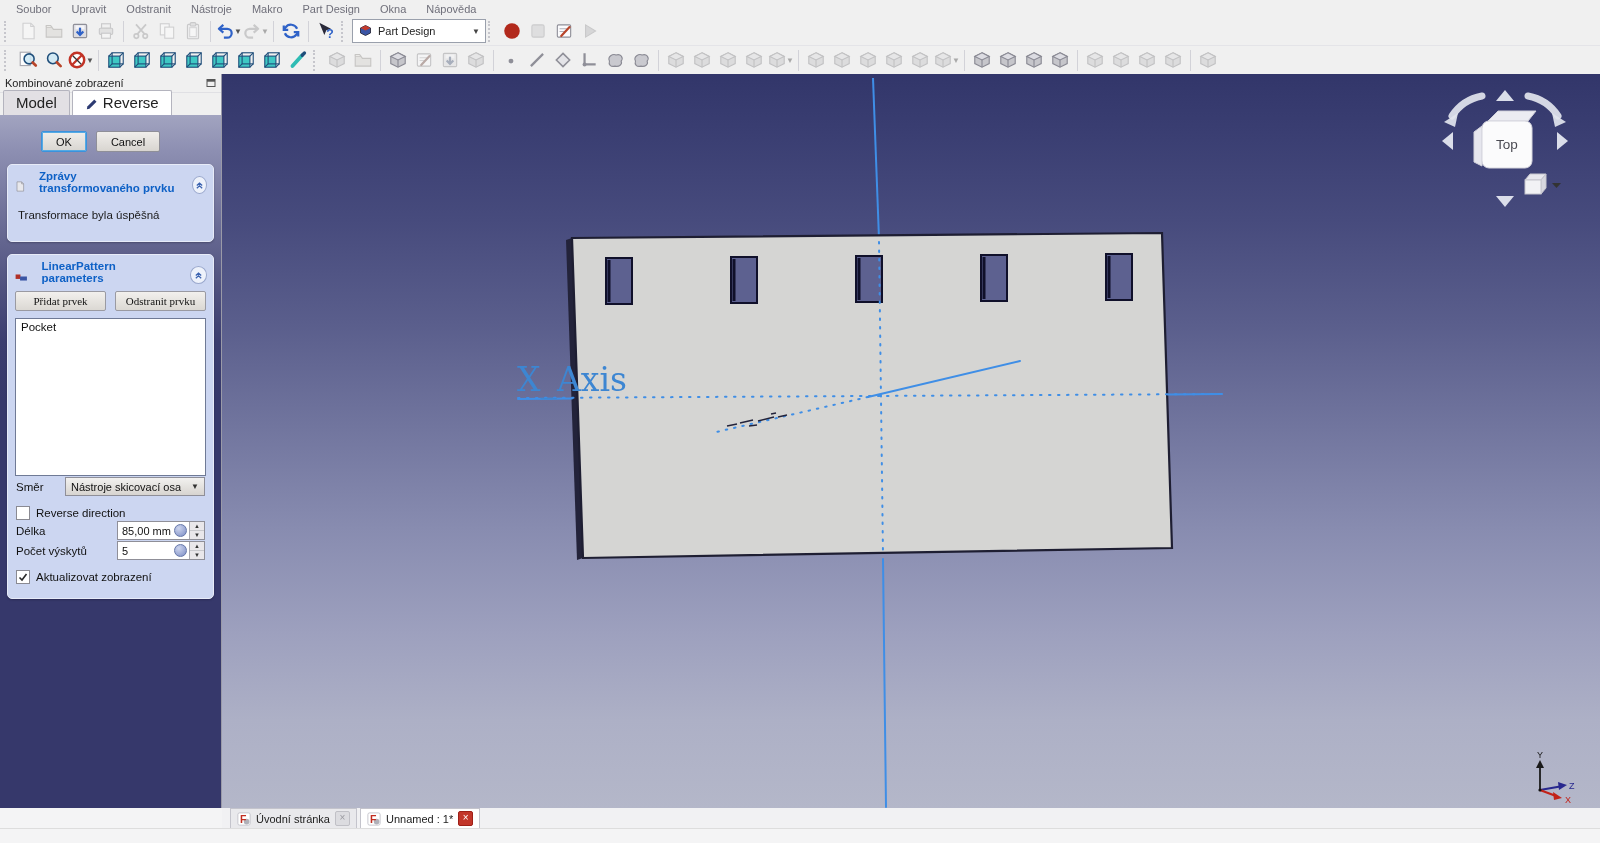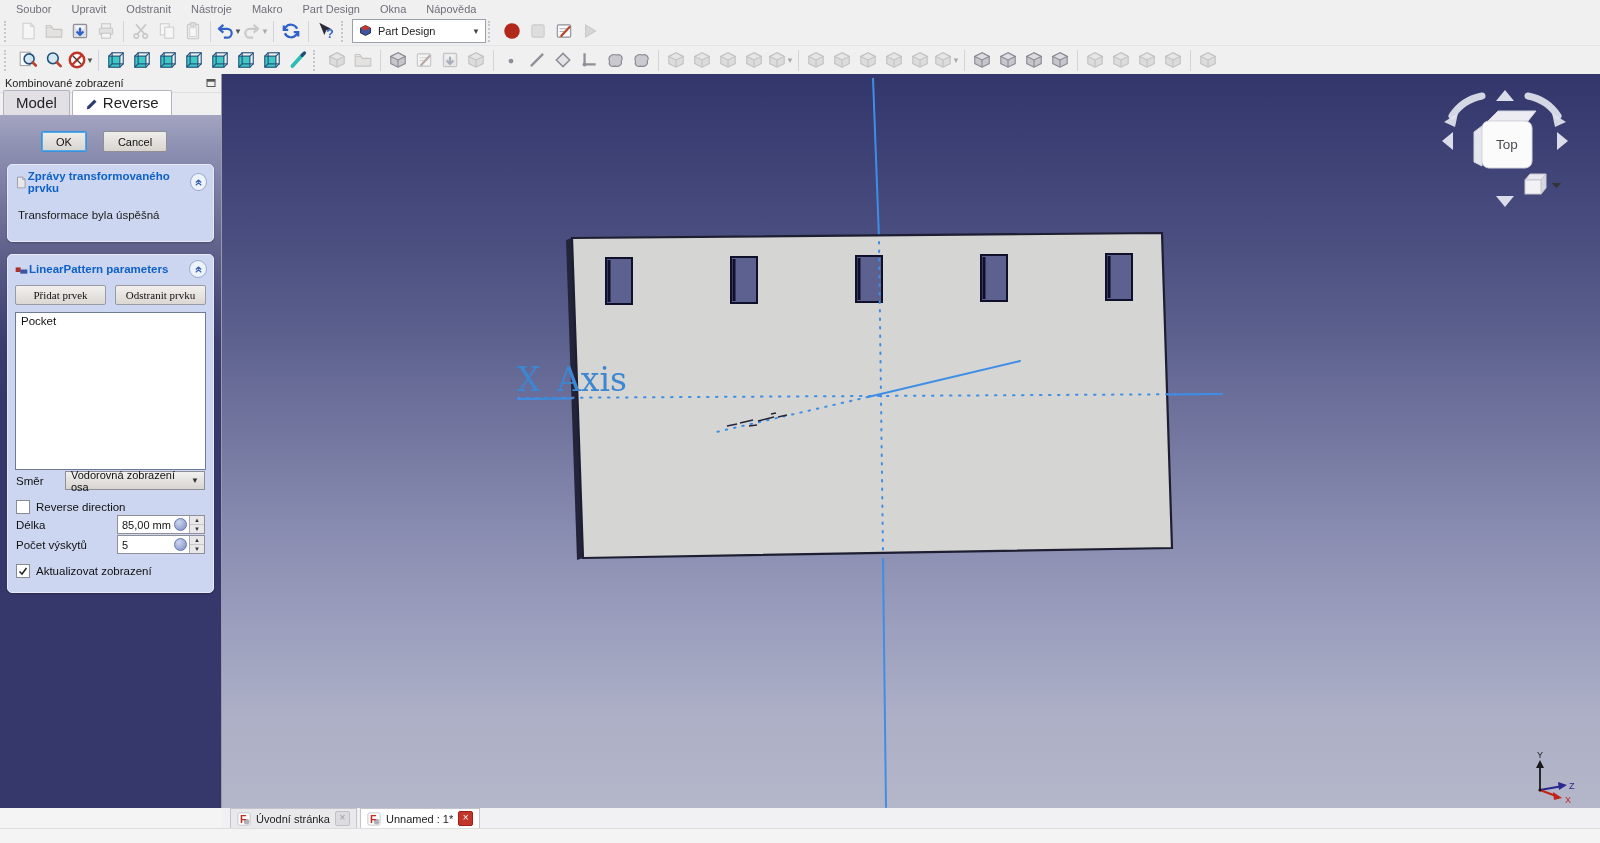--- a/index.html
+++ b/index.html
@@ -23,25 +23,25 @@
   .combo .caret{margin-left:auto;font-size:8px;color:#444}
   
   #sidebar{position:absolute;left:0;top:74px;width:221px;height:751px;background:#fff;border-right:1px solid #9a9aa8}
   .sb-title{height:18px;display:flex;align-items:center;font-size:11px;color:#222;background:#f0f0f0;padding:0 5px;border-bottom:1px solid #e0e0e4}
   .sb-title svg{margin-left:auto;width:10px;height:10px}
   .sb-tabs{height:22px;background:#f0f0f0;display:flex;align-items:flex-end;padding-left:3px;gap:2px}
   .stab{font-size:15px;color:#222;padding:3px 12px 4px;background:#e2e0e4;border:1px solid #b4b4be;border-bottom:none;border-radius:2px 2px 0 0;display:flex;align-items:flex-end;gap:5px}
   .stab.active{background:#fff;position:relative;z-index:2}
   .stab svg{width:13px;height:13px}
   #taskarea{height:711px;background:linear-gradient(180deg,#a2a4c0 0%,#8d8fb2 5%,#6f7199 14%,#50527f 24%,#3b3d6f 32%,#36386b 40%,#36386b 100%);padding-top:16px;box-sizing:border-box}
-  .okrow{display:flex;gap:16px;padding-left:41px}
+  .okrow{display:flex;gap:9px;padding-left:41px}
   .btn{height:21px;font-size:11px;color:#111;background:linear-gradient(#f0eeeb,#d8d5d0);border:1px solid #8f8f98;border-radius:2px;padding:0 14px;font-family:"Liberation Sans",sans-serif}
   .btn.default{border:1px solid #3c92dc;box-shadow:0 0 0 1px #55aae4 inset}
   .tpanel{margin:12px 7px 0;background:#ccd6f1;border-radius:5px;border:1px solid #e7ebf8;font-size:11.5px;box-shadow:0 1px 2px rgba(0,0,20,.25)}
-  .tpanel-h{display:flex;align-items:center;gap:0;padding:5px 6px 3px;color:#0e61c6;font-weight:bold;font-size:11.5px}
+  .tpanel-h{display:flex;align-items:flex-end;gap:13px;padding:5px 6px 3px;color:#0e61c6;font-weight:bold;font-size:11.5px}
   .tpanel-h svg.hicon{width:15px;height:15px}
   .collapse{margin-left:auto;width:16px;height:16px;border-radius:50%;background:#eef2fb;border:1px solid #9aa8cc;display:flex;align-items:center;justify-content:center}
   .collapse svg{width:9px;height:9px}
   .tpanel-b{padding:12px 10px 20px;color:#1a1a1a}
   .prow-buttons{display:flex;gap:9px;padding:4px 7px 7px}
   .sbtn{flex:1;height:20px;font-size:11px;background:linear-gradient(#f2f0ed,#dbd8d3);border:1px solid #9a9aa2;border-radius:2px;color:#111;font-family:Liberation Serif, serif}
   .flist{margin:0 7px;background:#fff;border:1px solid #6f7a96;height:152px;font-size:11.5px;padding:2px 5px;color:#111}
   .frow{display:flex;align-items:center;margin:1px 8px 0;font-size:11.5px;color:#111}
   .frow .lbl{flex:1}
   .fcombo{width:140px;height:19px;background:linear-gradient(#f2f1ef,#d7d4d0);border:1px solid #8f8f98;display:flex;align-items:center;padding:0 5px;box-sizing:border-box;font-size:11px;color:#111}
@@ -558,21 +558,21 @@
       <div class="prow-buttons">
         <button class="sbtn">Přidat prvek</button>
         <button class="sbtn">Odstranit prvku</button>
       </div>
       <div class="flist">
         <div>Pocket</div>
       </div>
       <div class="frow">
         <span class="lbl">Směr</span>
         <div class="fcombo">
-          <span>Vodorovná zobrazení osa</span>
+          <span>Nástroje skicovací osa</span>
           <span class="caret">▼</span>
         </div>
       </div>
       <div class="chkrow">
         <span class="chk"></span>
         <span>Reverse direction</span>
       </div>
       <div class="frow">
         <span class="lbl">Délka</span>
         <div class="spinfield">

